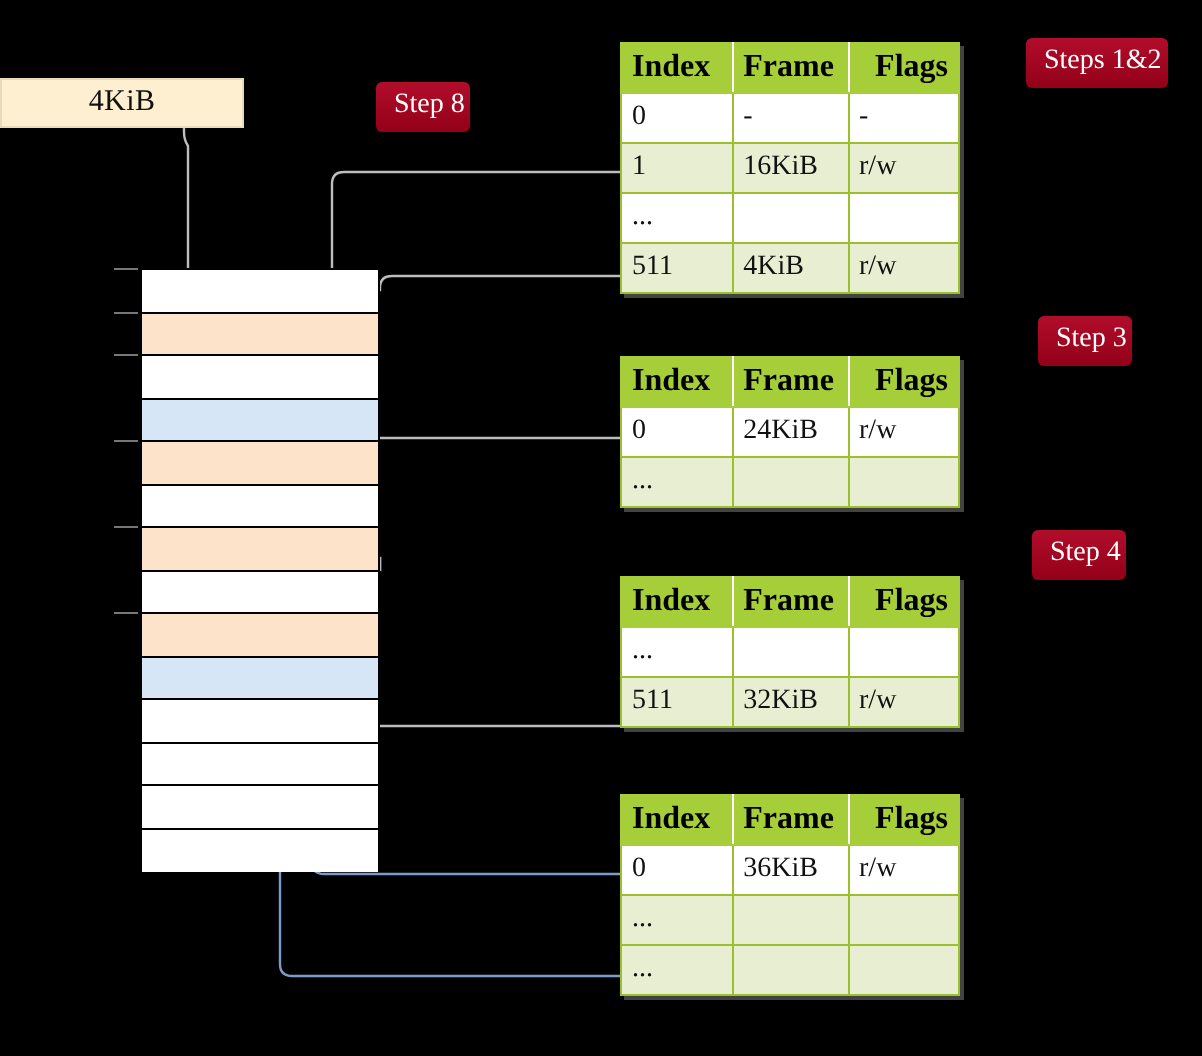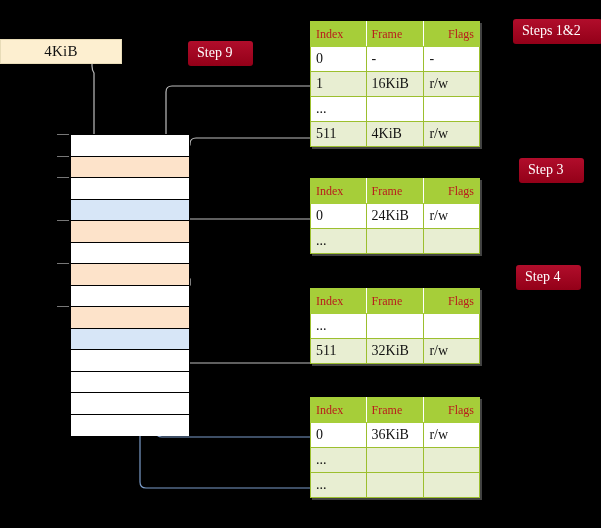--- a/index.html
+++ b/index.html
@@ -16,21 +16,21 @@
     display:flex;align-items:center;justify-content:center;
     font-size:15px; color:#111; letter-spacing:.2px;
   }
 
   
   .badge{
     position:absolute;
     background:#aa0022;
     background:linear-gradient(#b10d2b,#930018);
     color:#fff; font-size:14px; line-height:1;
-    padding:5px 21px 6px 9px;
+    padding:5px 3px 6px 9px;
     border-radius:3px;
     white-space:nowrap;
     box-shadow:0 1px 0 rgba(0,0,0,.6);
   }
   #badge-step0{left:188px;top:41px;}
   #badge-steps12{left:513px;top:19px;}
   #badge-step3{left:519px;top:158px;}
   #badge-step4{left:516px;top:265px;}
 
   
@@ -59,25 +59,25 @@
     border:1px solid #9cbf2e;
     padding:2px 5px;
     height:20px;
     color:#111;
     text-align:left;
     font-weight:normal;
     white-space:nowrap;
   }
   .ptable thead th{
     background:#a6ce39;
-    color:#b91c1c;
-    font-weight:normal;
+    color:#000000;
+    font-weight:bold;
     border-color:#a6ce39;
     border-right:1px solid #ffffff;
-    font-size:12px;
+    font-size:16px;
   }
   .ptable thead th:last-child{border-right:1px solid #a6ce39;text-align:right;}
   .ptable tr.r-white td{background:#ffffff;border-color:#9cbf2e;}
   .ptable tr.r-tint td{background:#e8eed2;border-color:#9cbf2e;}
   .ptable td.hl{background:#ffff9e;}
   .ptable col.c-idx{width:56px;}
   .ptable col.c-frm{width:58px;}
   .ptable col.c-flg{width:56px;}
 </style>
 </head>
@@ -114,21 +114,21 @@
     <path d="M310,437 L162,437 Q156,437 156,431 L156,337" marker-end="url(#ah-blue)"></path>
 
     <path d="M310,488 L146,488 Q140,488 140,482 L140,216" marker-end="url(#ah-blue)"></path>
   </g>
 </svg>
 
 <div class="srcbox">
   <span>4KiB</span>
 </div>
 
-<div class="badge" id="badge-step0">Step 9</div>
+<div class="badge" id="badge-step0">Step 8</div>
 <div class="badge" id="badge-steps12">Steps 1&amp;2</div>
 <div class="badge" id="badge-step3">Step 3</div>
 <div class="badge" id="badge-step4">Step 4</div>
 
 <div class="grid" id="memory-grid">
     <div class="grow g-white"></div>
     <div class="grow g-orange"></div>
     <div class="grow g-white"></div>
     <div class="grow g-blue"></div>
     <div class="grow g-orange"></div>

